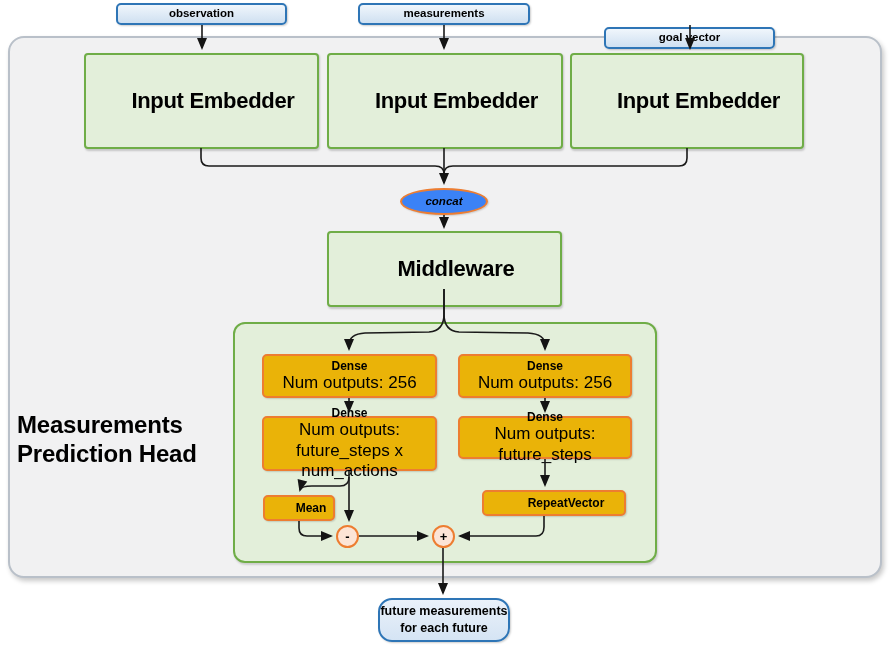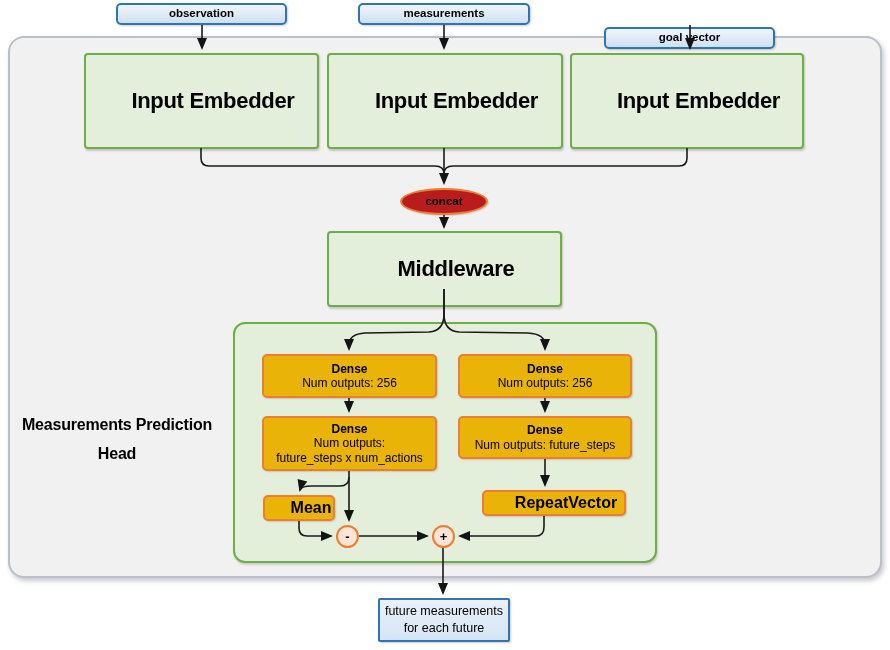--- a/index.html
+++ b/index.html
@@ -31,34 +31,34 @@
     box-shadow:1px 1px 1.5px rgba(0,0,0,0.15);
   }
   .io-box{
     background:linear-gradient(#f0f6fc,#cfe0f1);
     border:2.3px solid #2e75b6;border-radius:5px;
     box-shadow:1px 1px 2px rgba(0,0,0,0.2);
     font-weight:bold;font-size:11.5px;
   }
   .output-box{
     background:linear-gradient(#eaf1fa,#d5e4f4);
-    border:2.6px solid #2e75b6;border-radius:2px;
+    border:2.6px solid #2e75b6;border-radius:14px;
     box-shadow:1px 1px 2px rgba(0,0,0,0.2);
-    font-weight:normal;font-size:12.5px;line-height:1.35;
+    font-weight:bold;font-size:12.5px;line-height:1.35;
   }
   .big-label{font-weight:bold;font-size:22px;letter-spacing:-0.3px;}
   .concat-ellipse{
-    border-radius:50%;background:#b91c1c;border:2.5px solid #ed7d31;
-    font-weight:bold;font-size:11.5px;box-shadow:1px 1px 1.5px rgba(0,0,0,0.15);
+    border-radius:50%;background:#3b82f6;border:2.5px solid #ed7d31;
+    font-weight:bold;font-size:11.5px;box-shadow:1px 1px 1.5px rgba(0,0,0,0.15);font-style:italic;
   }
   .dense-name{font-weight:bold;font-size:12px;}
-  .dense-detail{font-size:12px;}
-  .small-bold{font-weight:bold;font-size:16px;padding-left:24px;}
+  .dense-detail{font-size:17px;}
+  .small-bold{font-weight:bold;font-size:12px;padding-left:24px;}
   .head-label{
-    position:absolute;text-align:center;font-weight:bold;font-size:16px;
+    position:absolute;font-weight:bold;font-size:24px;
     line-height:29px;letter-spacing:-0.2px;
   }
   .op-circle{
     border-radius:50%;background:#fce4d6;border:2.5px solid #ed7d31;
     font-weight:bold;font-size:13px;line-height:1;
   }
   .connectors{position:absolute;left:0;top:0;pointer-events:none;}
 </style>
 </head>
 <body>

